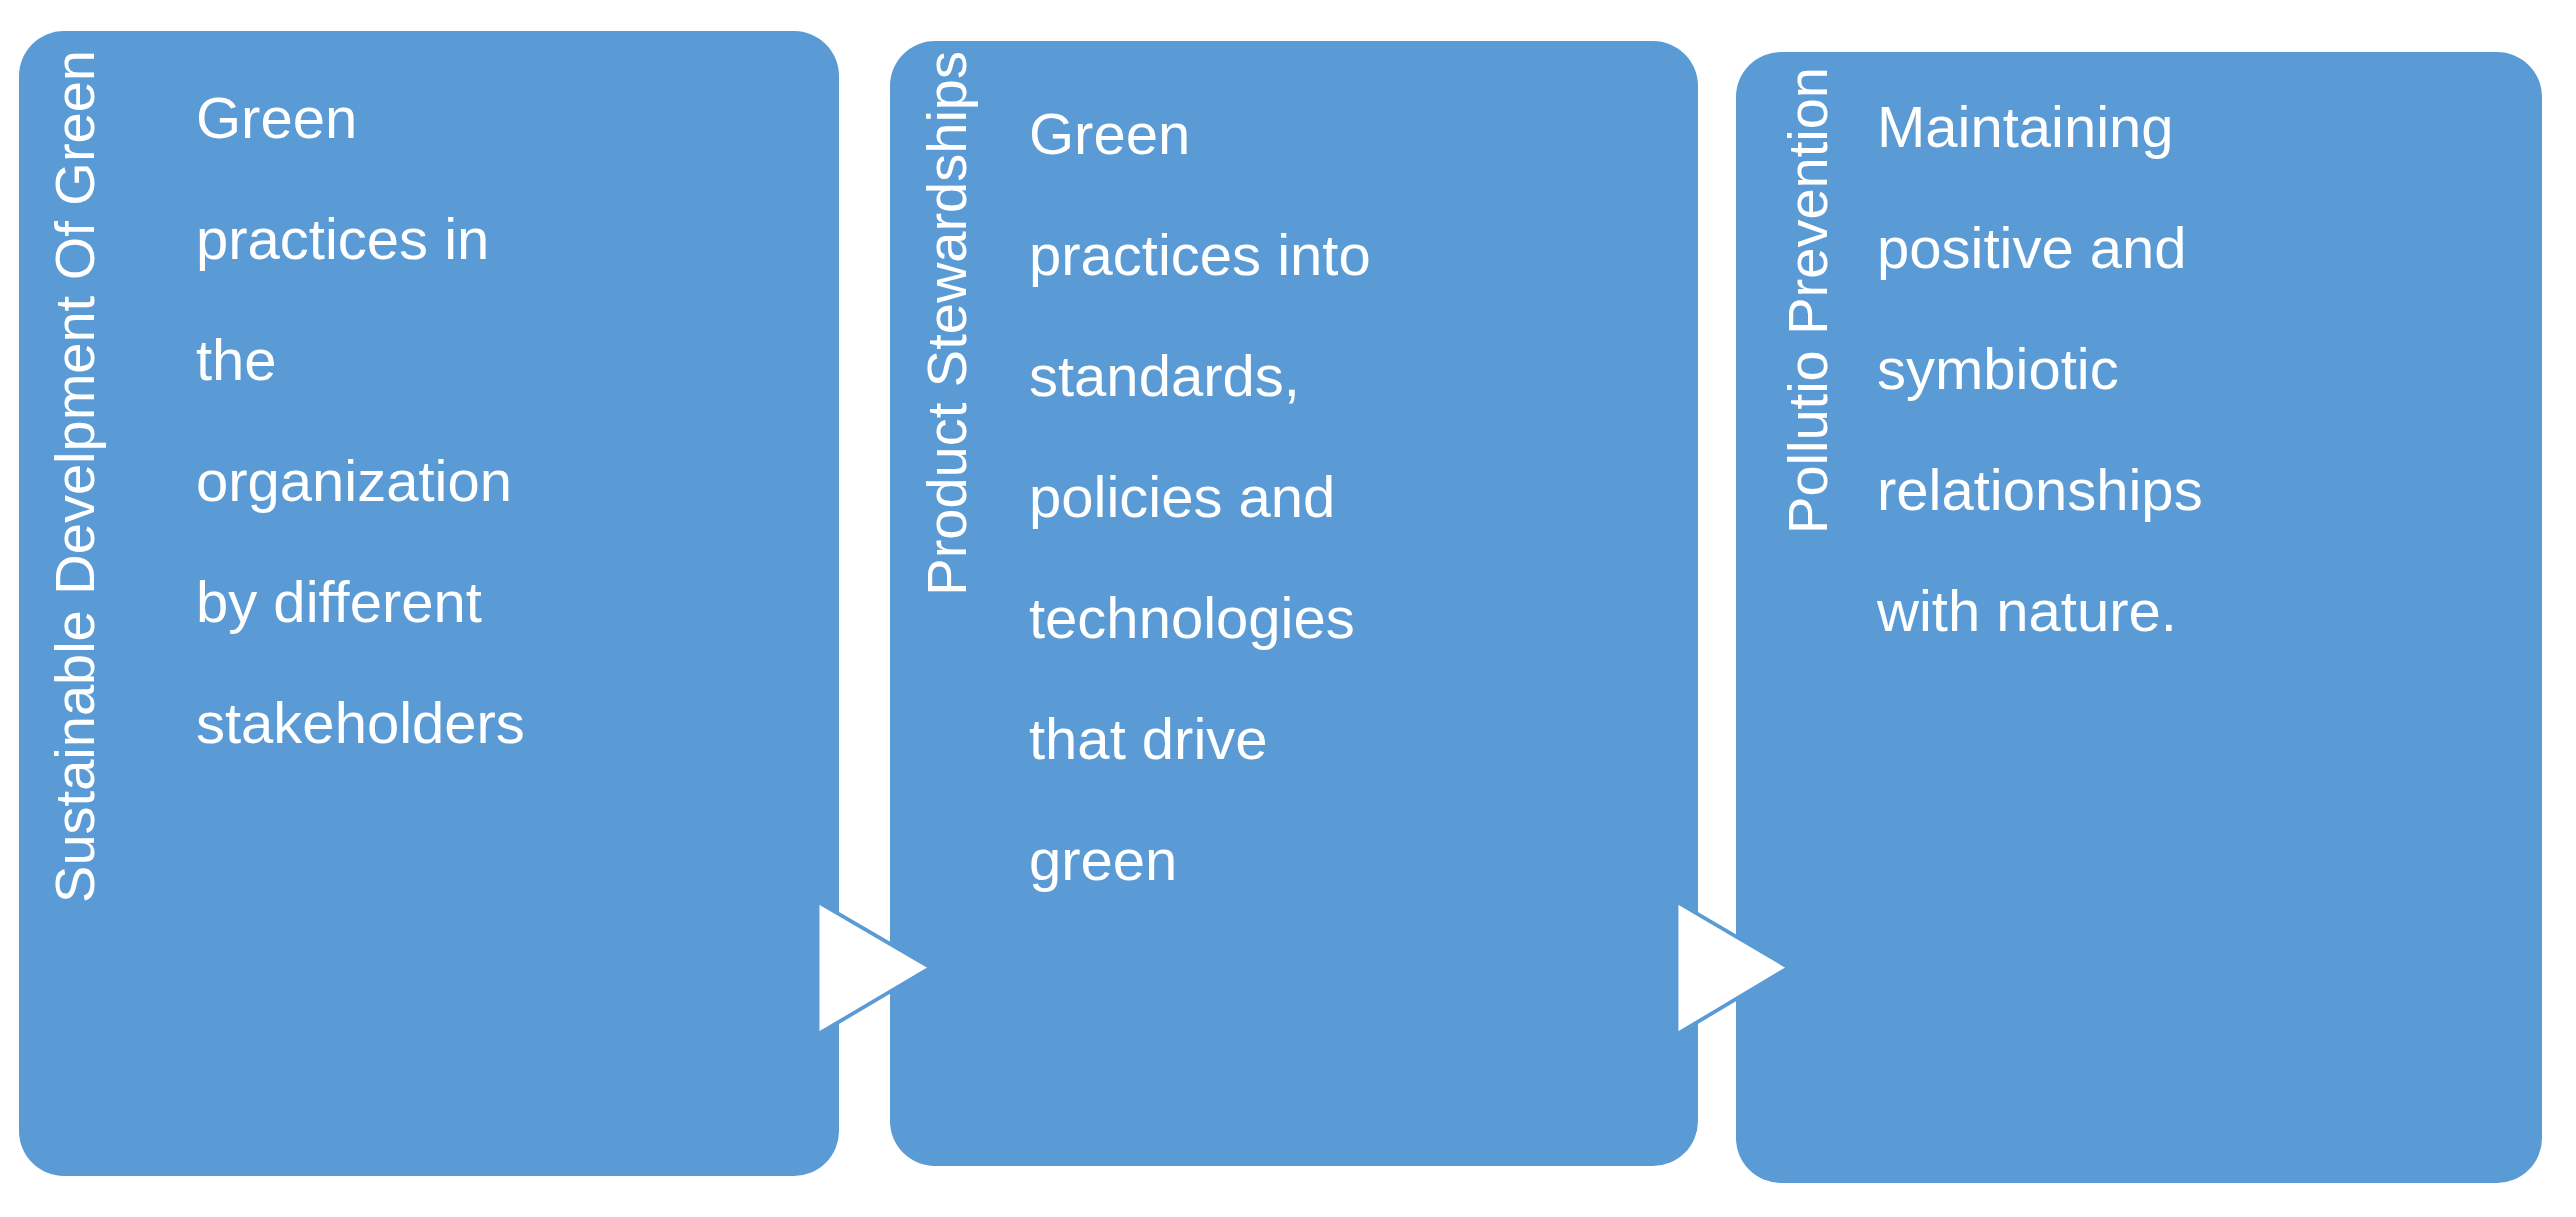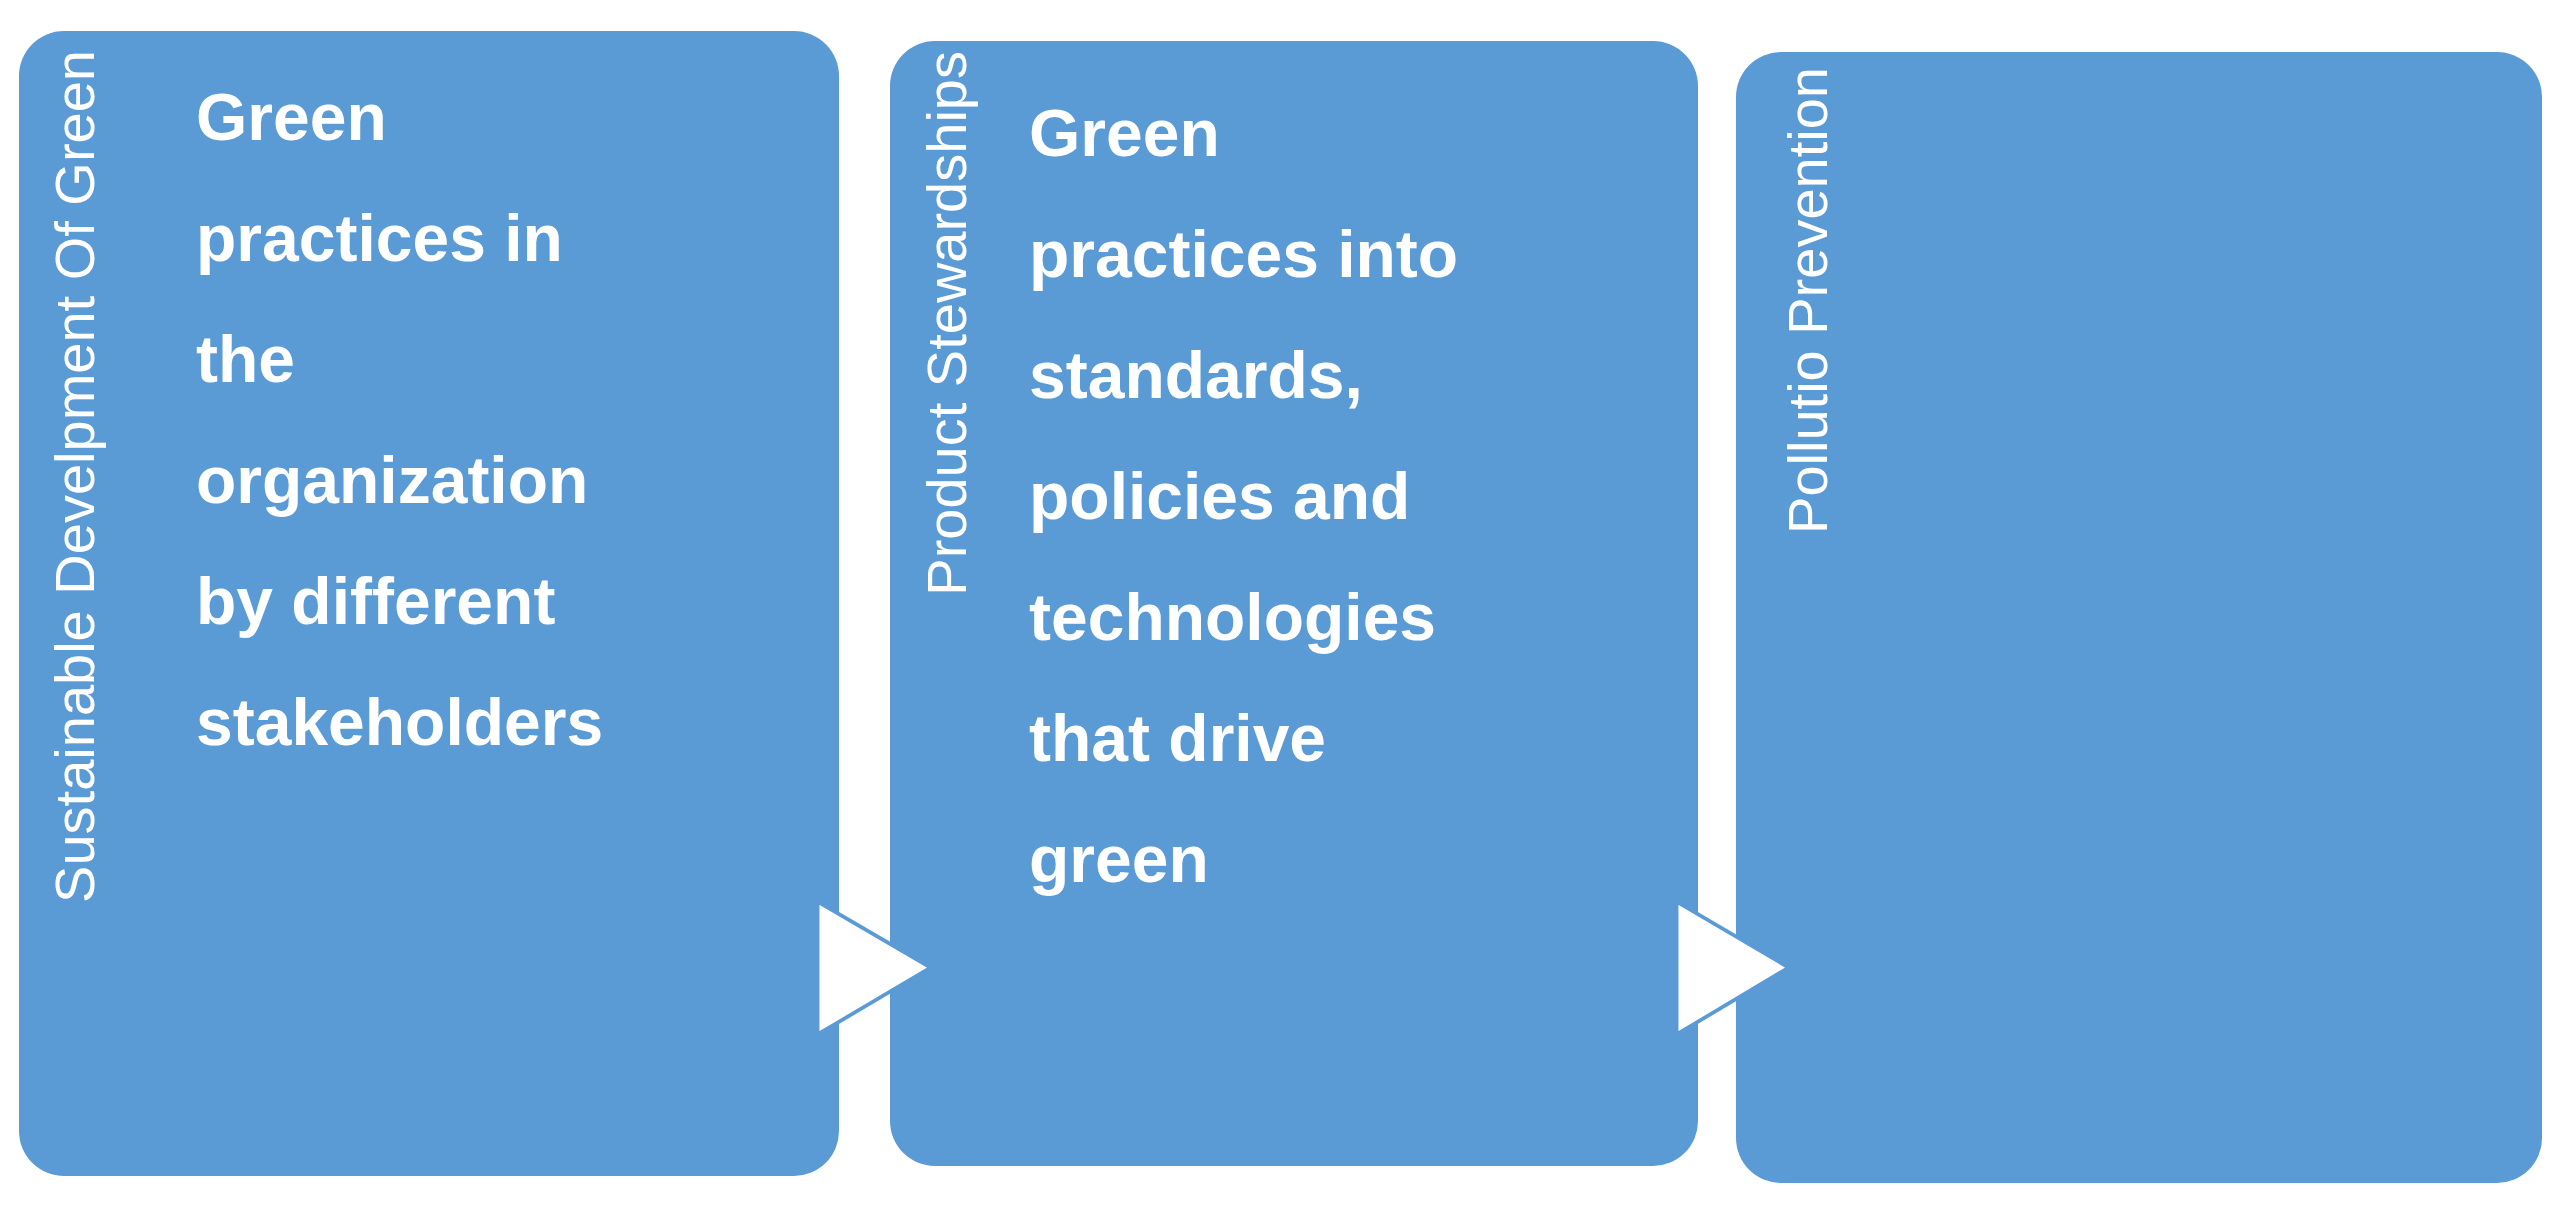--- a/index.html
+++ b/index.html
@@ -9,24 +9,23 @@
   }
   .canvas{position:absolute;inset:0;}
   .box{
     position:absolute;border-radius:45px;
   }
   .box1{left:19px;top:31px;width:820px;height:1145px;}
   .box2{left:890px;top:41px;width:808px;height:1125px;}
   .box3{left:1736px;top:52px;width:806px;height:1131px;}
   .body-text{
     position:absolute;
-    font-size:66px;line-height:121px;
+    font-size:58px;line-height:121px;
     white-space:pre-line;
     letter-spacing:0;
-    font-weight:bold;
   }
   .box1 .body-text{left:177px;top:26px;width:624px;}
   .box2 .body-text{left:139px;top:32px;width:629px;}
   .box3 .body-text{left:141px;top:14px;width:624px;}
   .vlabel{
     position:absolute;
     width:1036px;height:62px;
     font-size:56px;line-height:62px;
     text-align:right;white-space:nowrap;
     transform:rotate(-90deg);
@@ -61,20 +60,25 @@
 practices into
 standards,
 policies and
 technologies
 that drive
 green</div>
   </div>
 
   <div class="box box3" style="background-color: rgb(91, 155, 213); color: rgb(255, 255, 255);">
     <span class="vlabel">Pollutio Prevention</span>
+    <div class="body-text">Maintaining
+positive and
+symbiotic
+relationships
+with nature.</div>
   </div>
 
   <svg class="arrow arrow1" viewBox="0 0 140 156" xmlns="http://www.w3.org/2000/svg">
     <polygon points="8,7 128,77 8,148" style="fill: rgb(255, 255, 255); stroke: rgb(91, 155, 213);"></polygon>
   </svg>
 
   <svg class="arrow arrow2" viewBox="0 0 140 156" xmlns="http://www.w3.org/2000/svg">
     <polygon points="8,7 127,77 8,148" style="fill: rgb(255, 255, 255); stroke: rgb(91, 155, 213);"></polygon>
   </svg>
 

